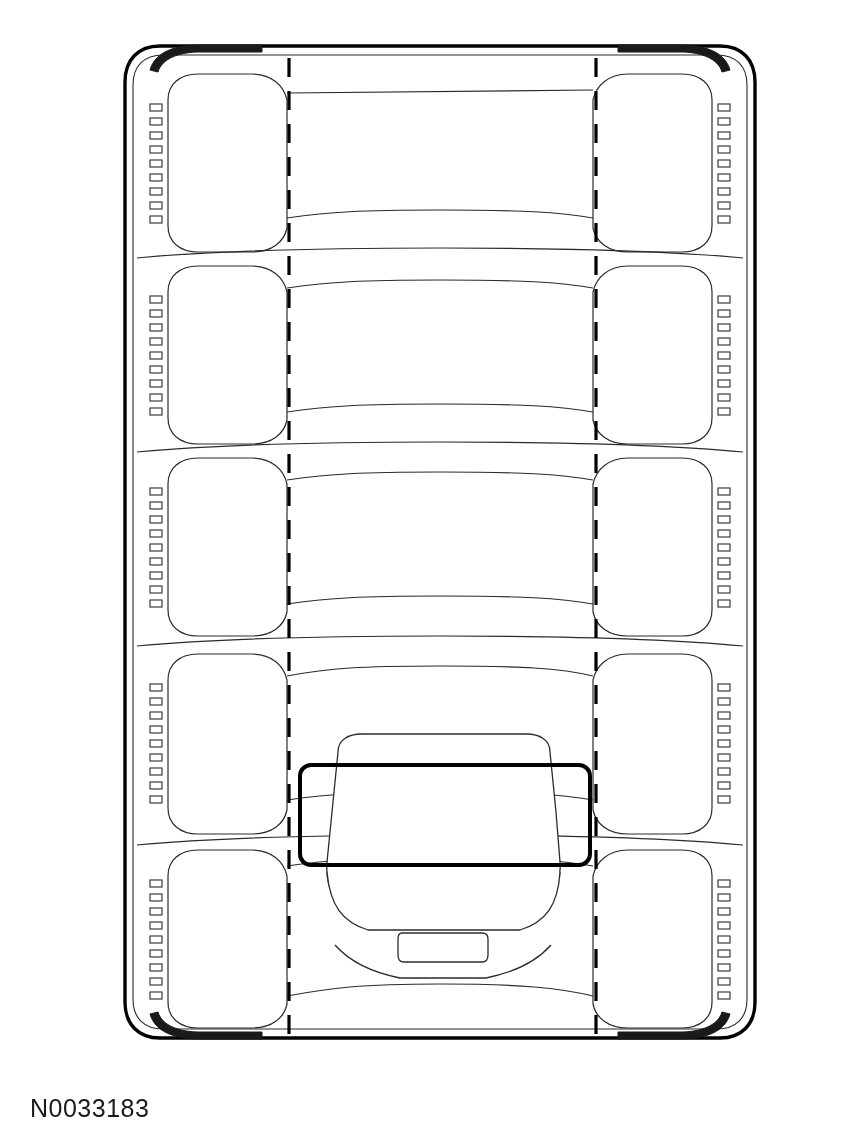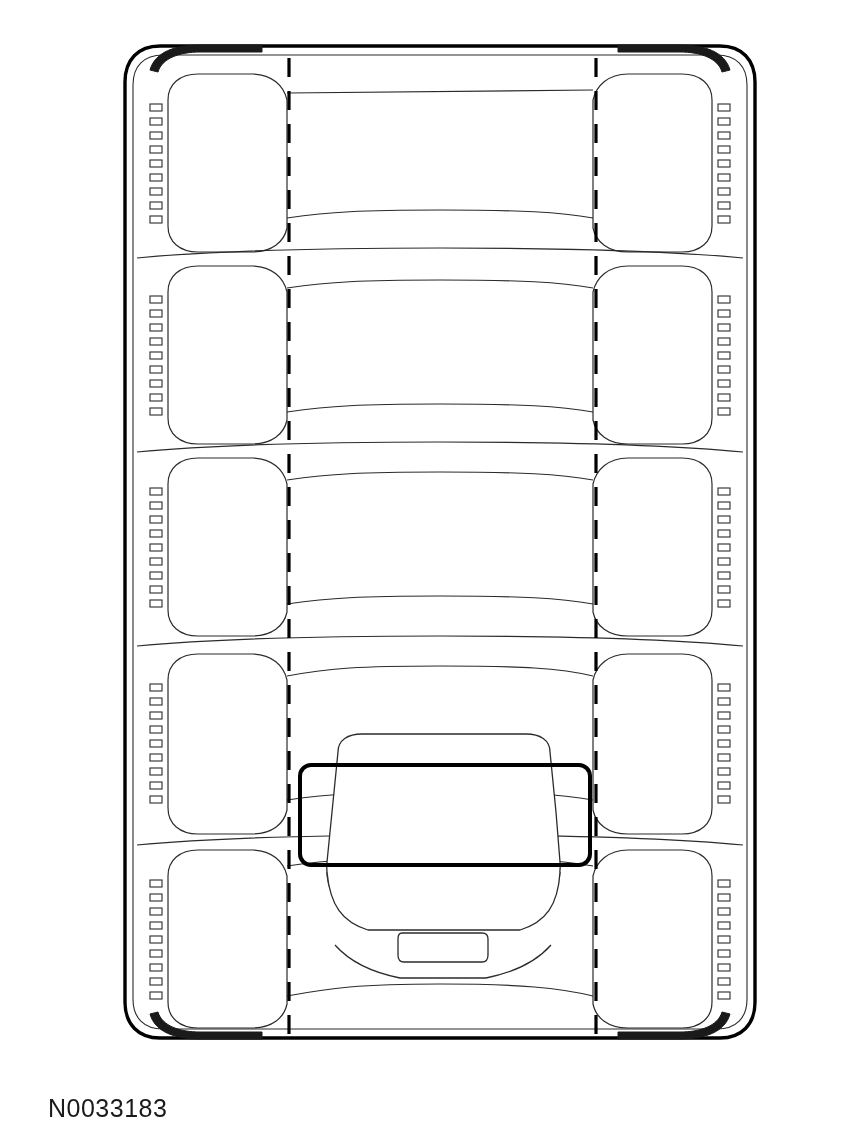--- a/index.html
+++ b/index.html
@@ -19,21 +19,21 @@
     left: 0;
     top: 0;
     width: 858px;
     height: 1080px;
   }
   #diagram-svg {
     display: block;
   }
   .figure-id {
     position: absolute;
-    left: 48px;
+    left: 30px;
     top: 1094px;
     font-size: 25px;
     color: #1a1a1a;
     letter-spacing: 0.5px;
     white-space: nowrap;
   }
 </style>
 </head>
 <body>
 

